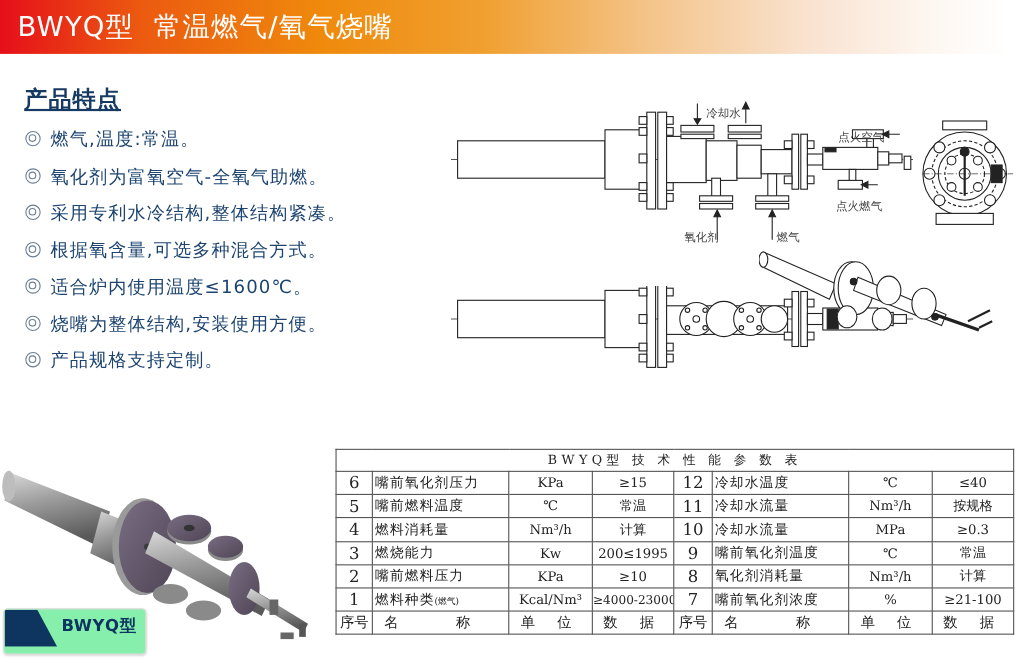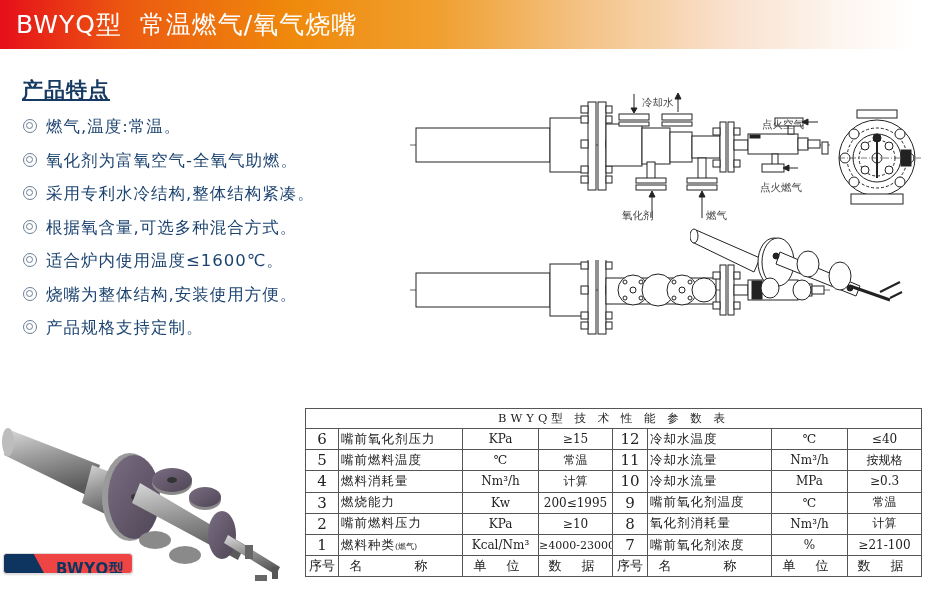--- a/index.html
+++ b/index.html
@@ -35,22 +35,22 @@
       border: 1.5px solid #6b7f95; border-radius: 50%; box-sizing: border-box;
     }
 
     
     .drawing { position: absolute; }
     .draw-label { position: absolute; font-size: 10.5px; color: #444; white-space: nowrap; font-family: "DejaVu Sans", sans-serif; }
 
     
     .photo { position: absolute; left: 0; top: 395px; width: 300px; height: 200px; }
     .badge {
-      position: absolute; left: 3px; top: 553px; width: 130px; height: 21px;
-      border: 1px solid #dcdcdc; border-radius: 4px; background: #ef4444; overflow: hidden;
+      position: absolute; left: 3px; top: 553px; width: 130px; height: 42px;
+      border: 1px solid #dcdcdc; border-radius: 4px; background: #86efac; overflow: hidden;
       box-shadow: 0 1px 2px rgba(0,0,0,0.15);
     }
     .badge-dark {
       position: absolute; left: 0; top: 0; width: 48px; height: 34px; background: #0d3560;
       clip-path: polygon(0 0, 62% 0, 100% 100%, 0 100%);
     }
     .badge-text {
       position: absolute; left: 52px; top: 6px; font-size: 15px; font-weight: bold; color: #0d3560;
       letter-spacing: 0.5px;
     }

